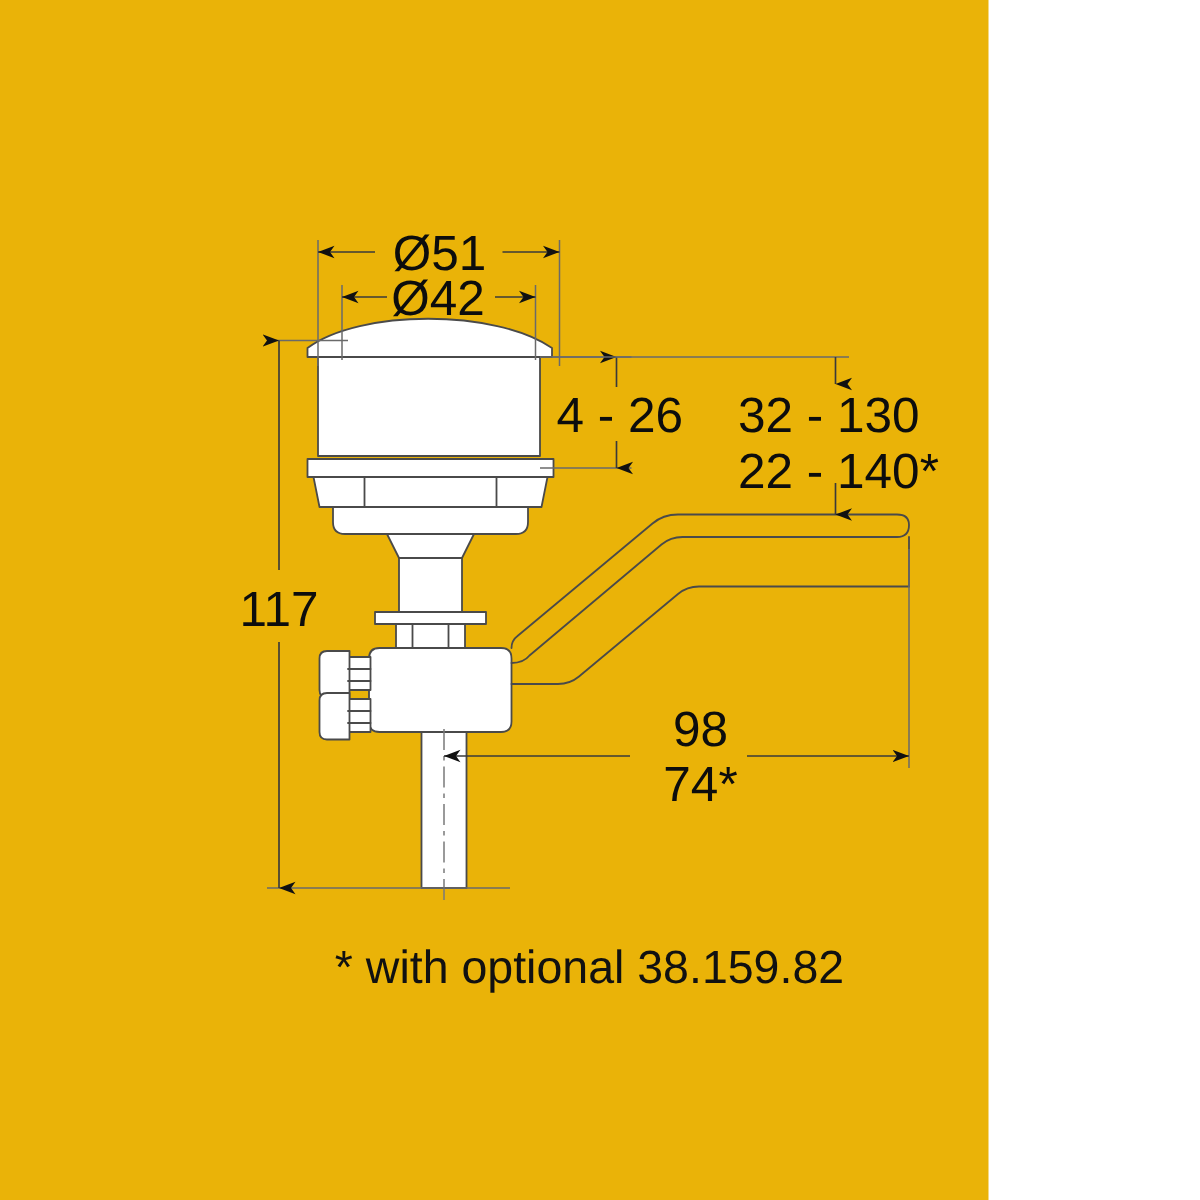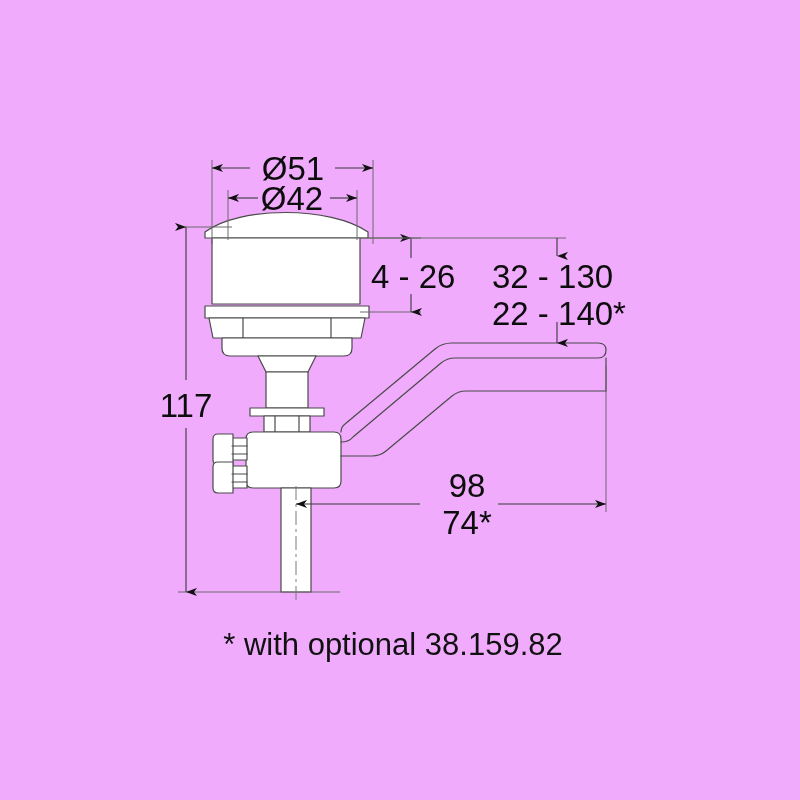--- a/index.html
+++ b/index.html
@@ -8,23 +8,23 @@
     background: #ffffff;
   }
   body {
     width: 800px;
     height: 800px;
     font-family: "Liberation Sans", sans-serif;
     overflow: hidden;
   }
   #drawing-root {
     position: relative;
-    width: 800px;
+    width: 659px;
     height: 800px;
-    background: #f0abfc;
+    background: #eab308;
   }
   svg#technical-drawing {
     display: block;
     width: 800px;
     height: 800px;
   }
   .part-line {
     fill: none;
     stroke: #4a4a4a;
     stroke-width: 1.2;

